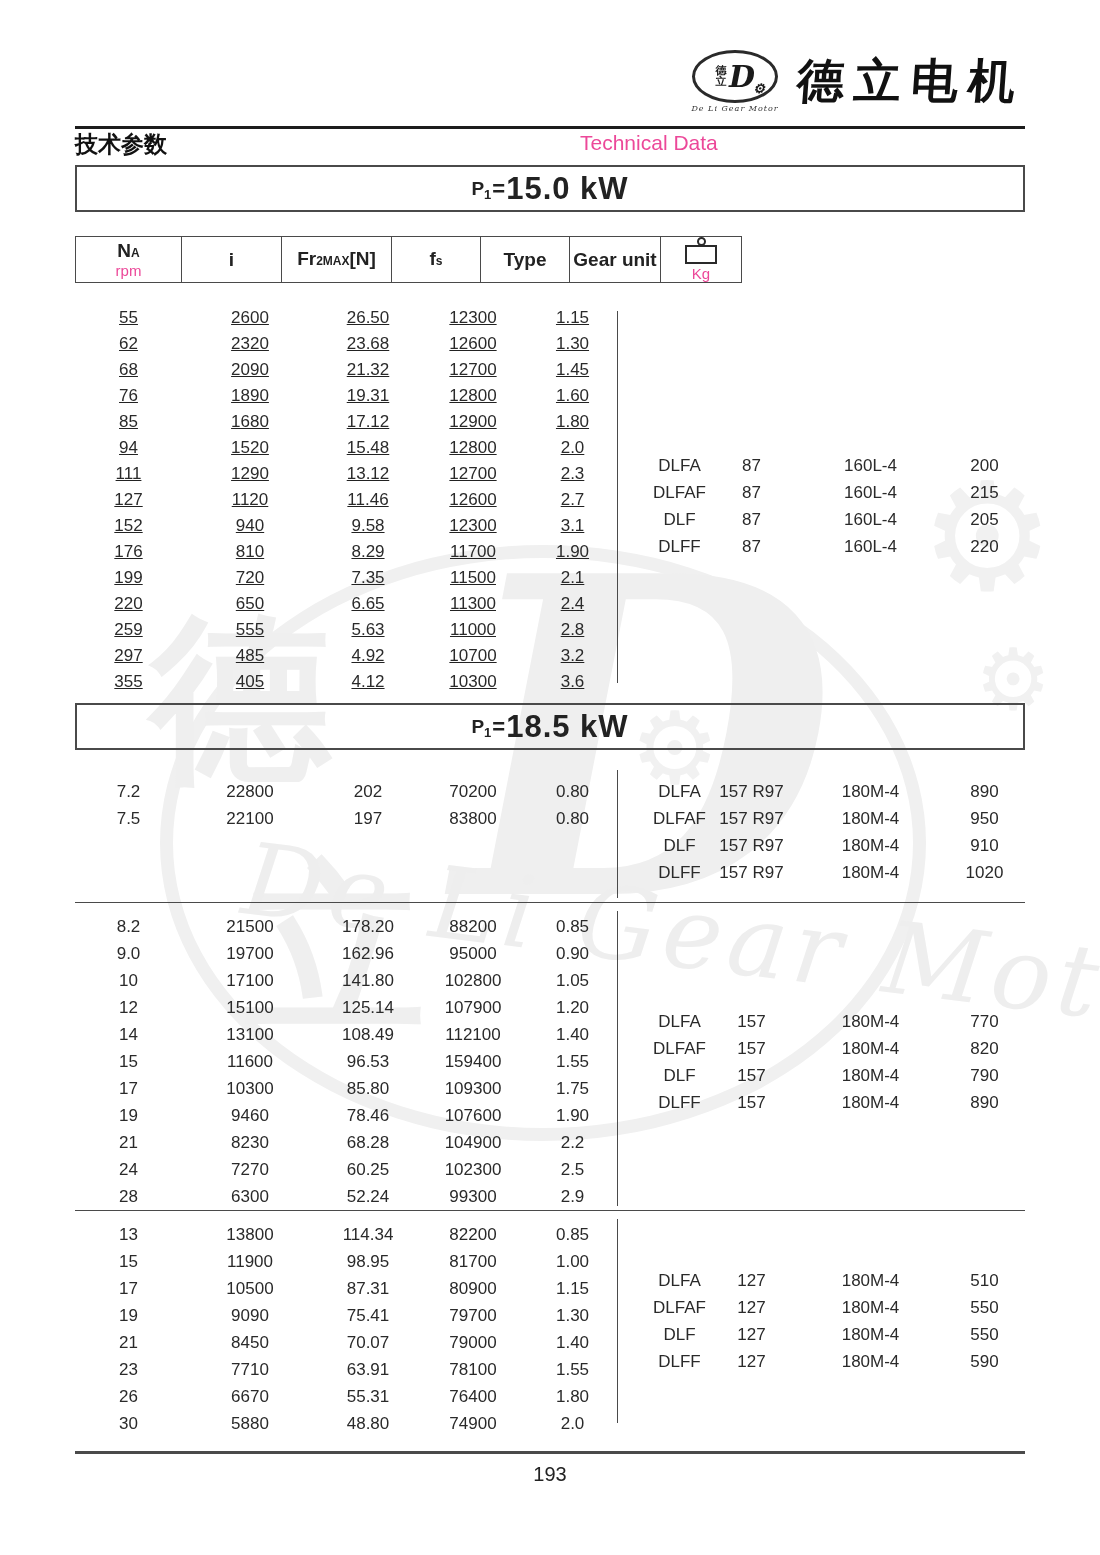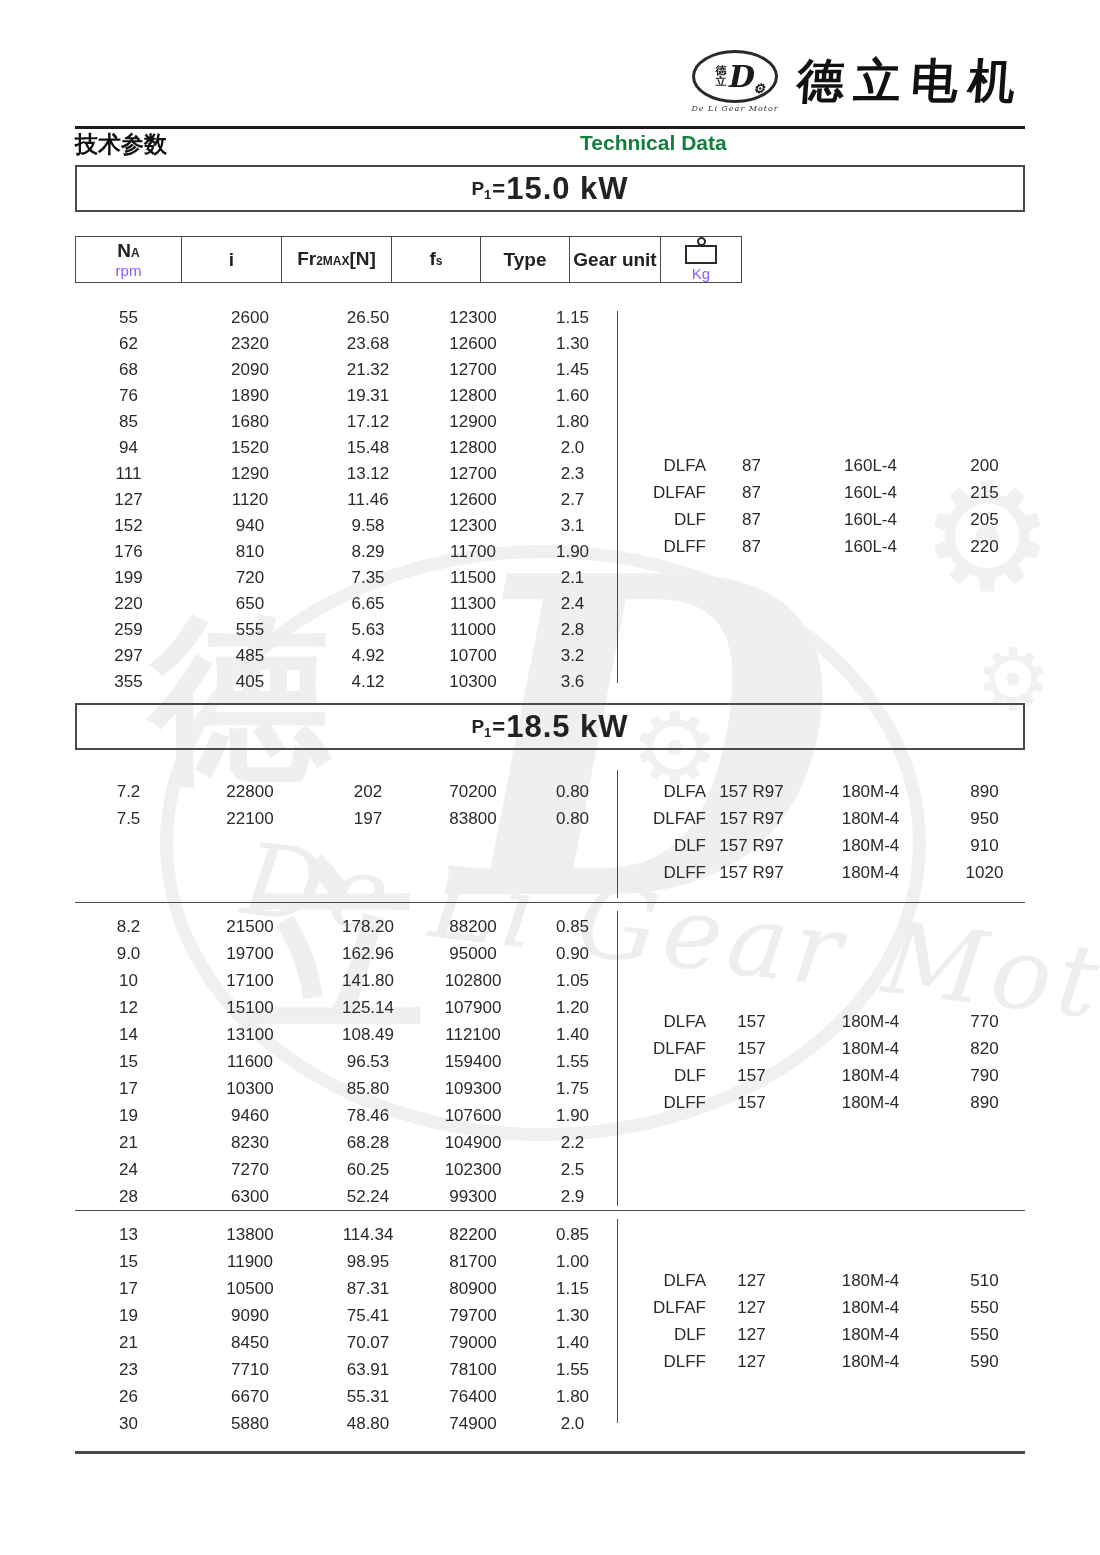--- a/index.html
+++ b/index.html
@@ -27,53 +27,53 @@
              margin:0 auto;display:flex;align-items:center;justify-content:center;gap:2px;}
   .logo-zh{font-size:11px;line-height:11px;font-weight:bold;width:12px;color:#1a1a1a;}
   .logo-d{font:italic bold 30px "DejaVu Serif",serif;color:#1a1a1a;position:relative;}
   .logo-gear{position:absolute;right:-10px;bottom:-2px;font-size:13px;color:#1a1a1a;}
   .logo-caption{font:italic 8px "DejaVu Serif",serif;color:#333;letter-spacing:1px;margin-top:1px;}
   .brand-title{font-family:"DejaVu Serif",serif;font-weight:bold;font-size:47px;
                letter-spacing:10px;color:#111;transform:skewX(-4deg);}
   .rule-top{height:3px;background:#1c1c1c;margin-top:10px;}
   .subheader{position:relative;height:30px;margin-top:0;}
   .sub-left{position:absolute;left:0;top:0;font-size:23px;font-weight:bold;color:#111;}
-  .sub-center{position:absolute;left:505px;top:2px;font-size:21px;font-weight:bold;color:#15803d;}
+  .sub-center{position:absolute;left:505px;top:2px;font-size:21px;font-weight:normal;color:#ec4899;}
   .power-box{box-sizing:border-box;border:2px solid #4a4a4a;height:47px;margin-top:6px;
              display:flex;align-items:center;justify-content:center;}
   .power-box.second{margin-top:8px;}
   .p-pre{font-size:19px;font-weight:bold;}
   .p-sub{font-size:13px;font-weight:bold;align-self:flex-end;padding-bottom:8px;}
   .p-eq{font-size:22px;font-weight:bold;margin:0 1px;}
   .p-val{font-size:31px;font-weight:bold;letter-spacing:1px;}
   
   .hrow{display:flex;height:47px;margin-top:24px;}
   .hcell{box-sizing:border-box;border:1px solid #4a4a4a;border-left:none;
          display:flex;flex-direction:column;justify-content:center;align-items:center;}
   .hcell:first-child{border-left:1px solid #4a4a4a;}
   .w0{width:107px}.w1{width:136px}.w2{width:100px}.w3{width:110px}.w4{width:89px}
   .w5{width:89px}.w6{width:91px}.w7{width:147px}.w8{width:81px}
   .h-main{font-size:19px;font-weight:bold;line-height:20px;}
   .h-sub{font-size:12px;font-weight:bold;}
-  .h-unit{font-size:15px;line-height:16px;color:#8b5cf6;}
+  .h-unit{font-size:15px;line-height:16px;color:#ec4899;}
   .weight-icon{width:28px;height:16px;border:2px solid #2a2a2a;margin:8px auto 2px;position:relative;}
   .weight-icon::before{content:'';position:absolute;top:-10px;left:50%;margin-left:-4px;
                        width:5px;height:5px;border:2px solid #2a2a2a;border-radius:50%;}
   
   .tgroup{position:relative;}
-  .sec0 .tgroup{padding-top:22px;}
+  .sec0 .tgroup{padding-top:22px;text-decoration:underline;}
   .sec1 .tgroup{padding-top:10px;}
   .sec1 .tgroup.first{padding-top:16px;margin-top:12px;}
   .lgrid{display:grid;grid-template-columns:107px 136px 100px 110px 89px;}
   .rgrid{position:absolute;left:542px;display:grid;grid-template-columns:89px 91px 147px 81px;}
   .cell{box-sizing:border-box;text-align:center;font-size:17px;color:#2a2a2a;white-space:nowrap;}
   .sec0 .lgrid > .cell{height:26px;line-height:26px;}
   .sec1 .lgrid > .cell{height:27px;line-height:27px;}
   .rgrid > .cell{height:27px;line-height:27px;}
-  .rc0{text-align:right;padding-left:36px;}
+  .rc0{text-align:center;padding-left:36px;}
   .vline{position:absolute;left:542px;width:1px;background:#4a4a4a;top:8px;bottom:4px;}
   .sec0 .vline{top:28px;bottom:12px;}
   .tgroup.last .vline{bottom:14px;}
   .group-divider{height:1px;background:#4a4a4a;}
   .rule-bottom{height:3px;background:#4a4a4a;margin-top:14px;}
   .page-num{text-align:center;font-size:20px;color:#222;margin-top:9px;height:24px;}
 </style>
 </head>
 <body>
 
@@ -424,15 +424,16 @@
             <div class="cell rc0">DLFF</div>
             <div class="cell rc1">127</div>
             <div class="cell rc2">180M-4</div>
             <div class="cell rc3">590</div>
           </div>
           <div class="vline"></div>
         </div>
     </div>
 
     <div class="rule-bottom"></div>
+    <div class="page-num">193</div>
 
   </div>
 </div>
 
 </body></html>

